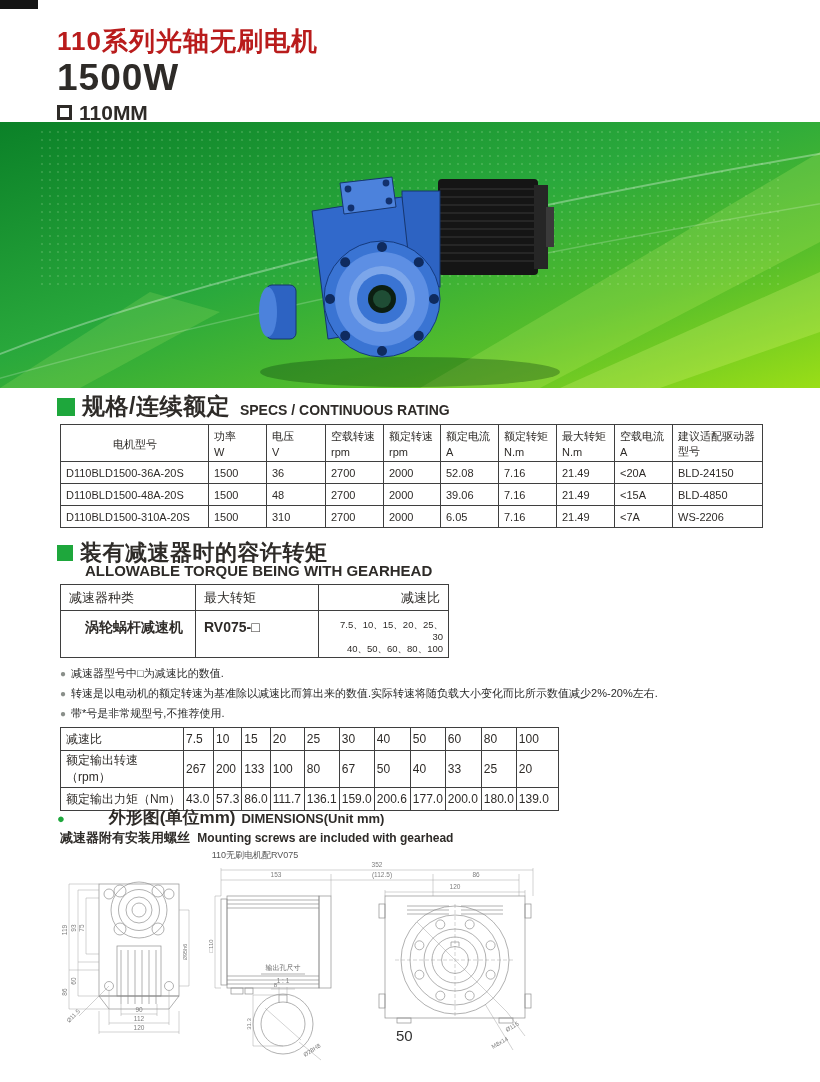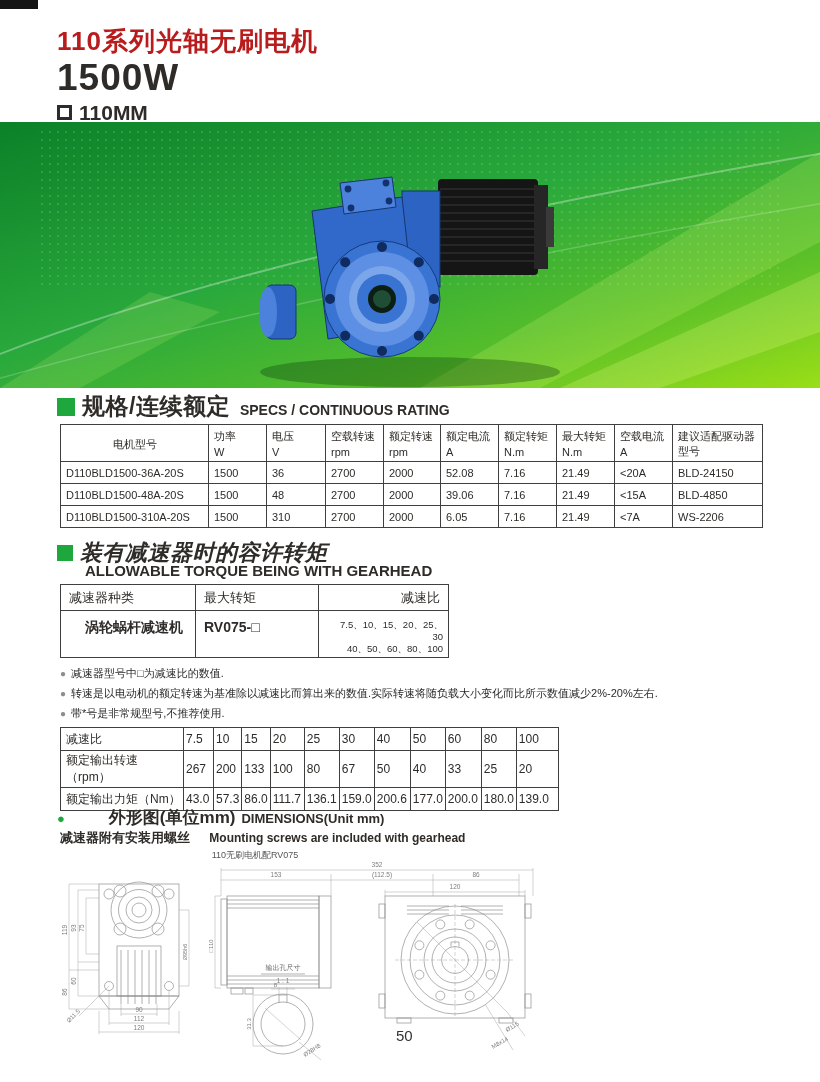--- a/index.html
+++ b/index.html
@@ -52,21 +52,21 @@
   table.ratio td { height:23px; font-size:12px; text-align:left; padding:1px 2px; }
   table.ratio td.lab { text-align:left; padding-left:5px; }
 
   
   .dim-head { position:absolute; left:57px; top:806px; display:flex; align-items:baseline; }
   .dim-bullet { color:#1ea73c; font-size:13px; margin-right:2px; }
   .dim-cn { font-size:17px; font-weight:bold;margin-left:42px; }
   .dim-en { font-size:13px; font-weight:bold; margin-left:6px; }
   .dim-sub { position:absolute; left:60px; top:829px; font-size:12px; }
   .dim-sub .cn { font-size:13px; font-weight:bold; }
-  .dim-sub .en { font-weight:600; margin-left:16px; }
+  .dim-sub .en { font-weight:600; margin-left:4px; }
 
   .drawing { position:absolute; left:55px; top:846px; }
   .page-num { position:absolute; left:396px; top:1027px; font-size:15px; color:#333; z-index:5; }
 </style>
 </head>
 <body>
 
 <div class="page">
 
   <div class="corner-tab"></div>
@@ -237,21 +237,21 @@
         <td>2000</td>
         <td>6.05</td>
         <td>7.16</td>
         <td>21.49</td>
         <td>&lt;7A</td>
         <td>WS-2206</td>
       </tr>
     </tbody>
   </table>
 
-  <div class="sec" style="left:57px; top:538px;font-style:italic;">
+  <div class="sec" style="left:57px; top:538px;">
     <span class="green-sq" style="width:16px;height:16px;"></span>
     <span class="sec-cn" style="font-size:22px;">装有减速器时的容许转矩</span>
   </div>
   <div class="sec2-en">ALLOWABLE TORQUE BEING WITH GEARHEAD</div>
 
   <table class="gear">
     <colgroup>
         <col style="width:135px">
         <col style="width:123px">
         <col style="width:130px">

